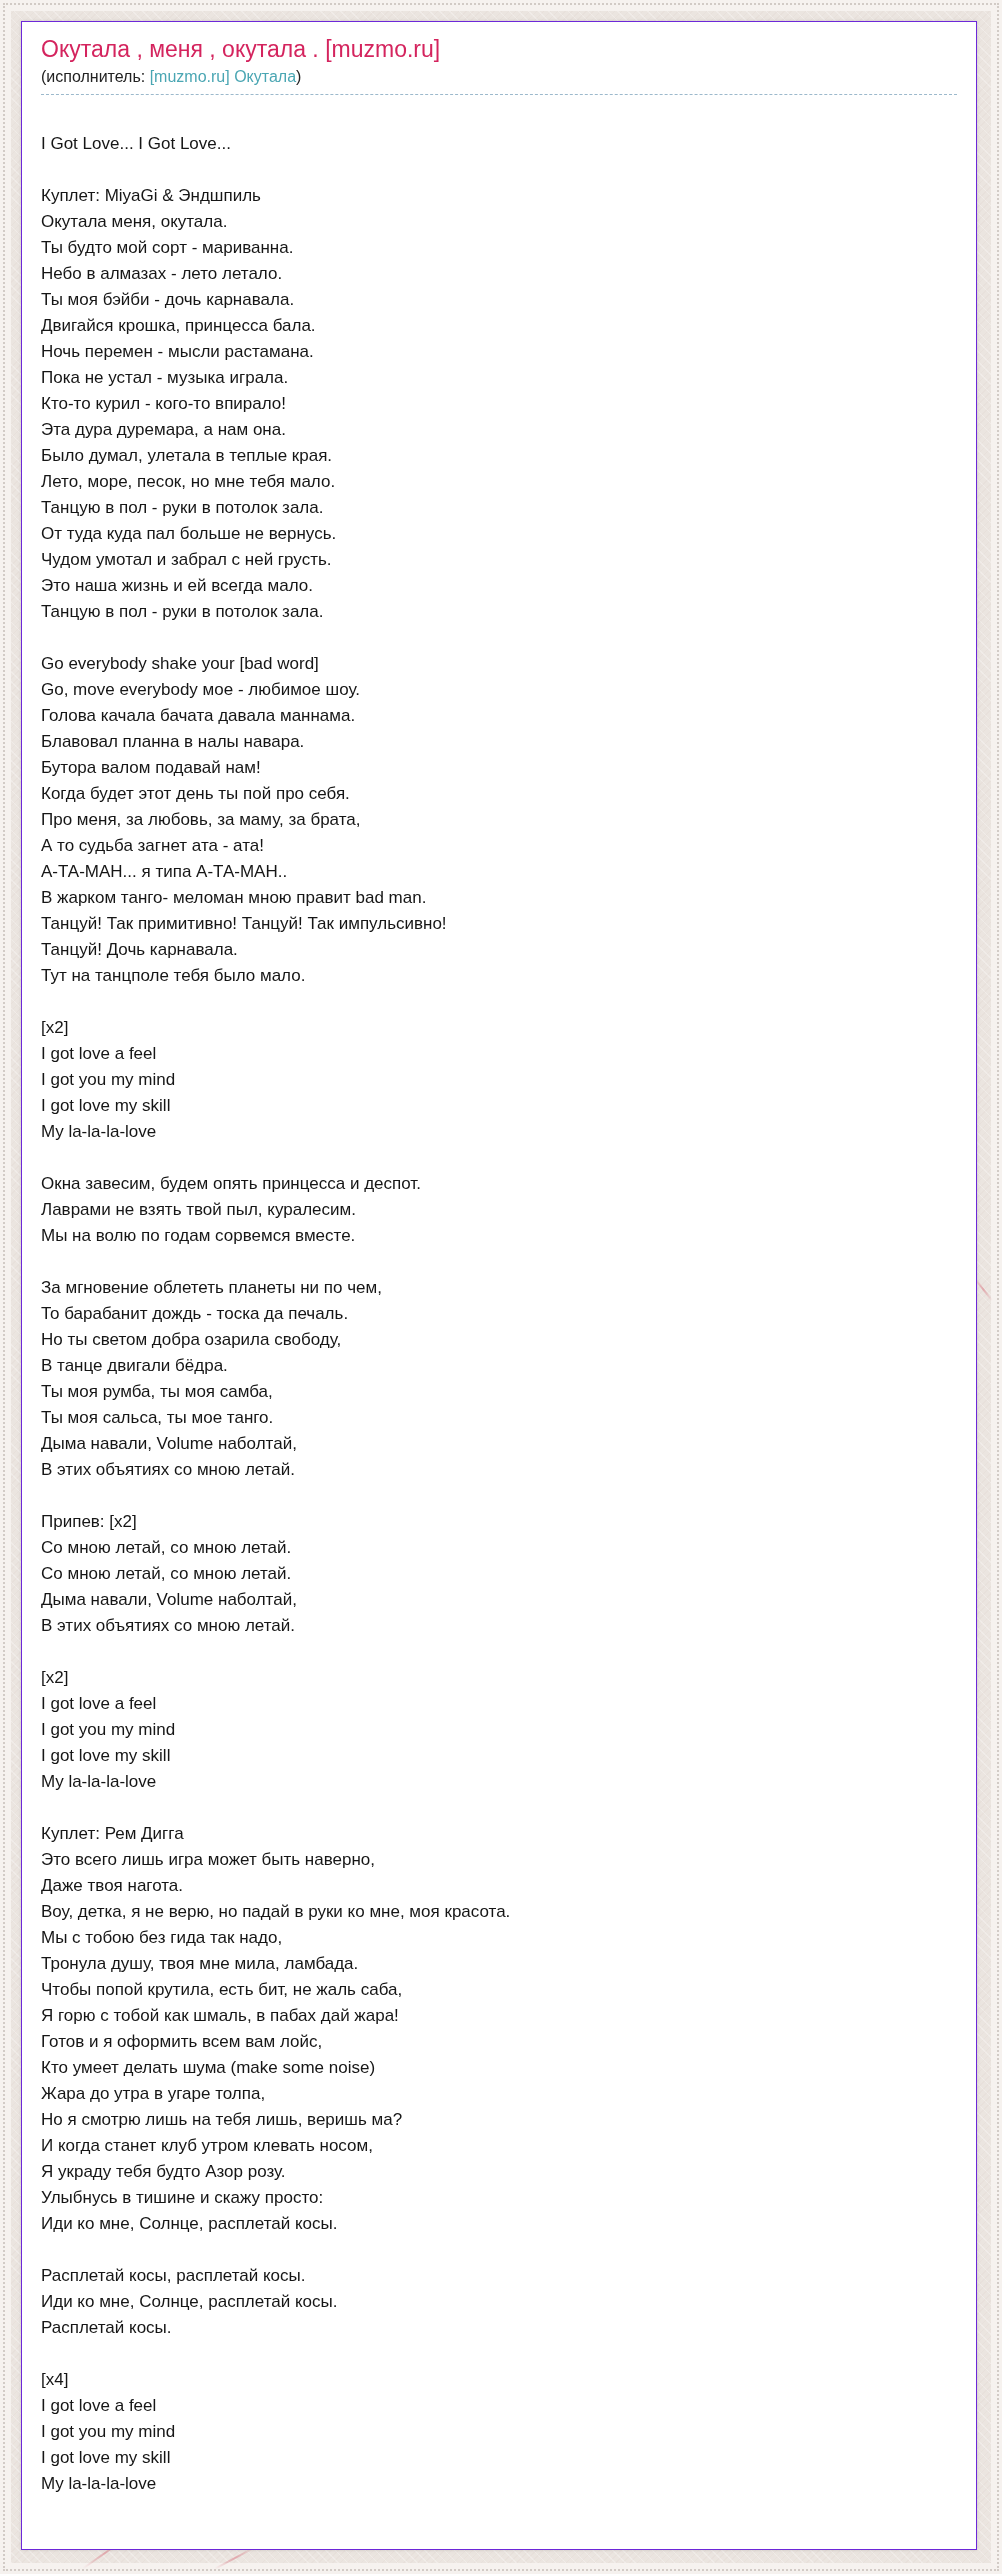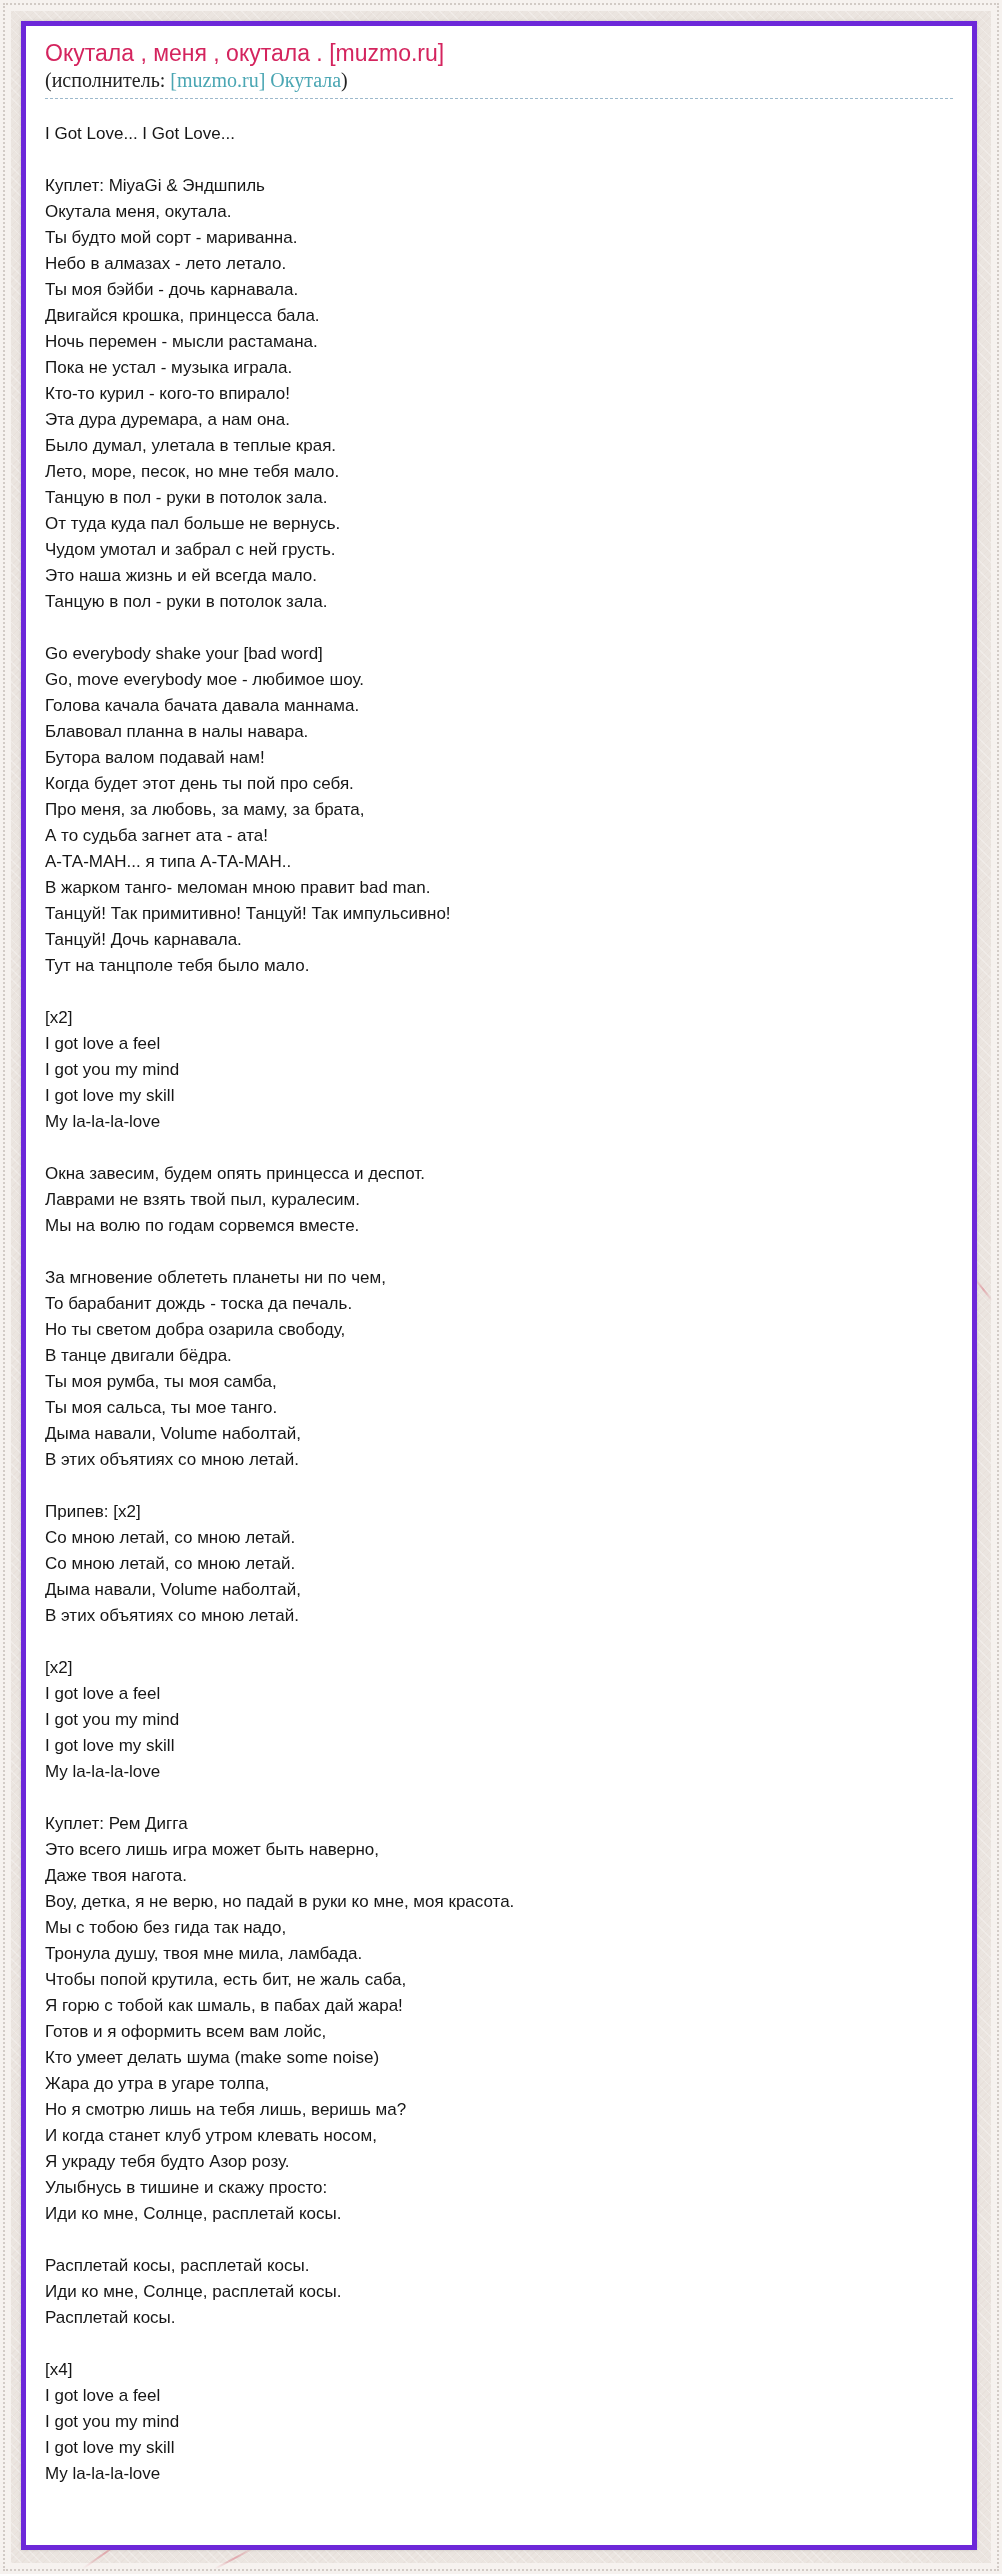--- a/index.html
+++ b/index.html
@@ -38,49 +38,48 @@
   .scratch.s3 { left: 968px; top: 1288px; width: 30px; transform: rotate(52deg); }
 
   .content-box {
     position: absolute;
     left: 21px;
     top: 21px;
     width: 956px;
     height: 2529px;
     box-sizing: border-box;
     background: #ffffff;
-    border: 5px solid #6d28d9;
+    border: 1px solid #6d28d9;
     box-shadow: 0 0 3px rgba(150,140,135,0.35);
     padding: 12px 19px 22px 19px;
     overflow: hidden;
   }
   .song-header {
     border-bottom: 1px dashed #9cb9cc;
     padding-bottom: 7px;
   }
   .song-title {
     margin: 0 0 2px 0;
     font-size: 23px;
     line-height: 30px;
     font-weight: 400;
     color: #d4245e;
   }
   .artist-line {
-    font-size: 20px;
+    font-size: 16px;
     line-height: 21px;
     color: #222222;
-    font-family: Liberation Serif, serif;
   }
   .artist-link {
     color: #4aa6b3;
     text-decoration: none;
     cursor: pointer;
   }
   .lyrics {
-    margin-top: 22px;
+    margin-top: 36px;
     font-size: 17px;
     line-height: 26px;
     color: #161616;
     white-space: pre-line;
   }
   .source-line {
     margin-top: 24px;
     margin-right: -19px;
     font-size: 17px;
     line-height: 26px;

